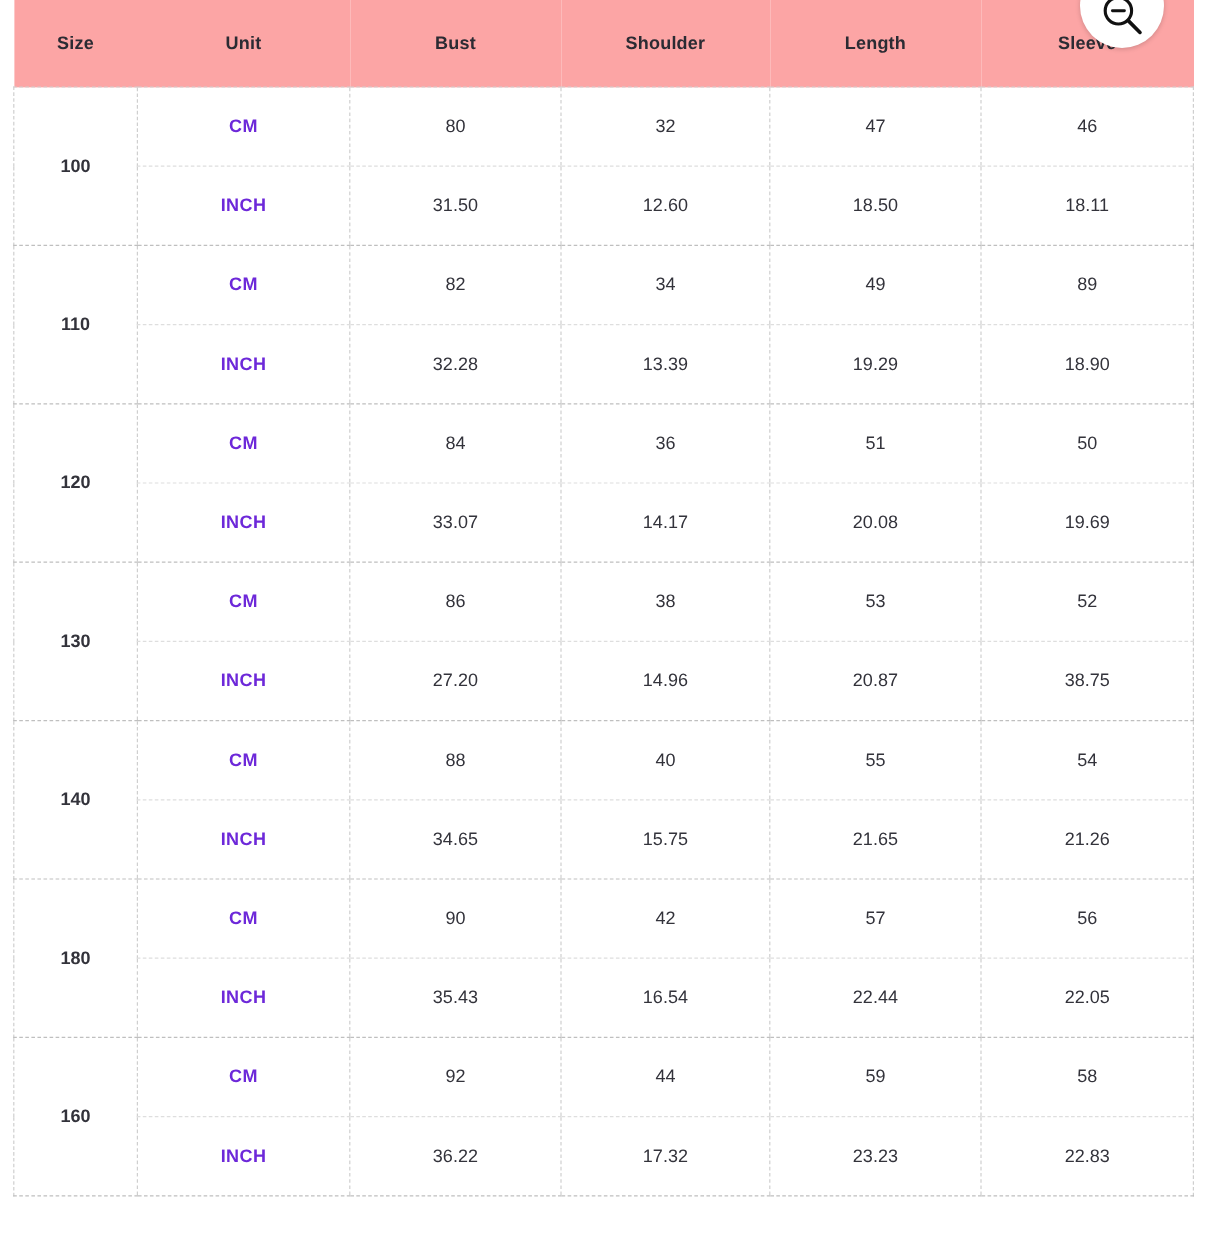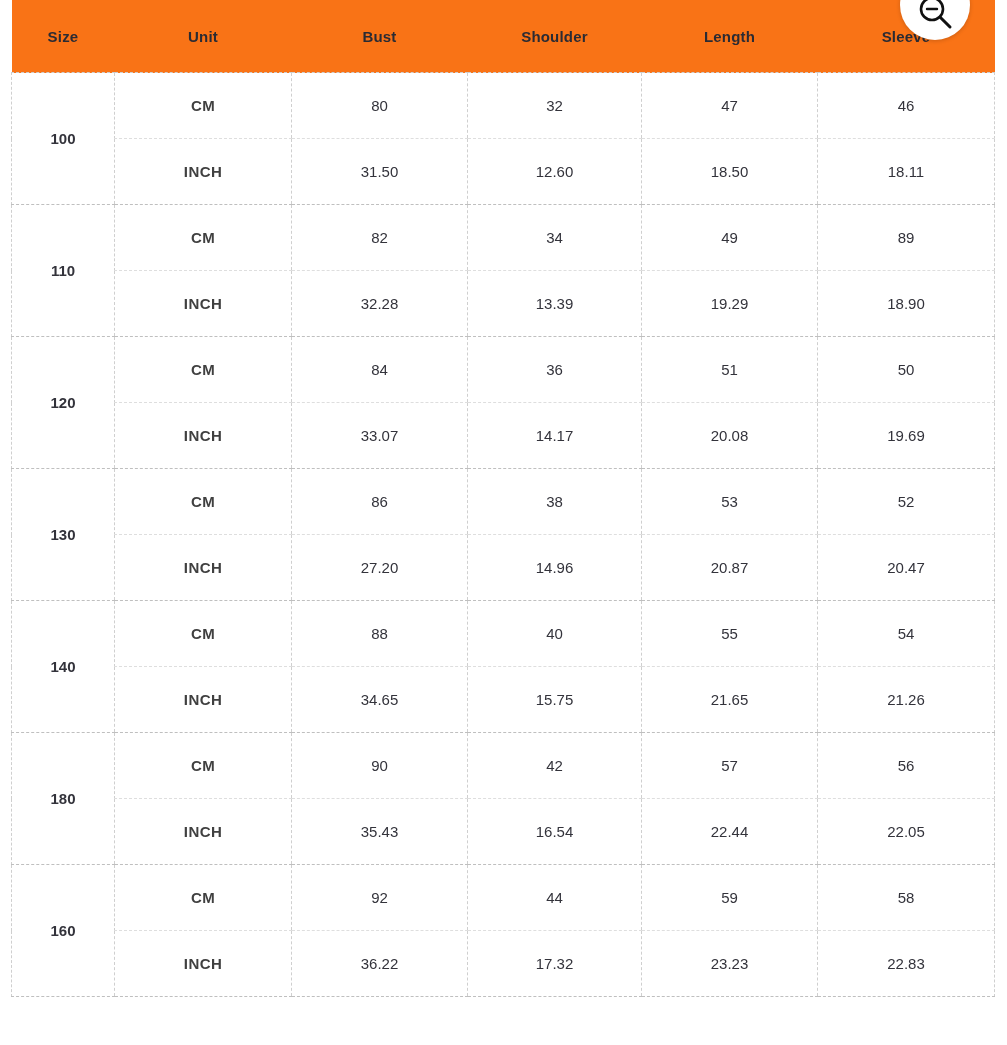--- a/index.html
+++ b/index.html
@@ -40,21 +40,21 @@
   }
 
   table.size-chart col.c-size     { width: 103px; }
   table.size-chart col.c-unit     { width: 177px; }
   table.size-chart col.c-bust     { width: 176px; }
   table.size-chart col.c-shoulder { width: 174px; }
   table.size-chart col.c-length   { width: 176px; }
   table.size-chart col.c-sleeve   { width: 177px; }
 
   table.size-chart thead th {
-    background: #f97316;
+    background: #fca5a5;
     color: #2b2b33;
     font-size: 15px;
     font-weight: bold;
     text-align: center;
     height: 72px;
     padding: 0;
     border: none;
     vertical-align: middle;
     letter-spacing: 0.2px;
   }
@@ -83,21 +83,21 @@
 
   table.size-chart tbody td.size-cell {
     font-size: 15px;
     color: #33333b;
     font-weight: bold;
     border-bottom: 1px dashed #bfbfbf;
   }
 
   table.size-chart tbody td.unit-cell {
     font-weight: bold;
-    color: #404040;
+    color: #6d28d9;
     letter-spacing: 0.4px;
   }
 
   table.size-chart tbody tr:first-child td {
     border-top: 1px dashed #cfcfcf;
   }
 
   
   #zoom-button {
     position: absolute;
@@ -198,21 +198,21 @@
             <td>86</td>
             <td>38</td>
             <td>53</td>
             <td class="last-col">52</td>
           </tr>
           <tr class="group-end">
             <td class="unit-cell">INCH</td>
             <td>27.20</td>
             <td>14.96</td>
             <td>20.87</td>
-            <td class="last-col">20.47</td>
+            <td class="last-col">38.75</td>
           </tr>
           <tr>
             <td class="size-cell" rowspan="2">140</td>
             <td class="unit-cell">CM</td>
             <td>88</td>
             <td>40</td>
             <td>55</td>
             <td class="last-col">54</td>
           </tr>
           <tr class="group-end">

